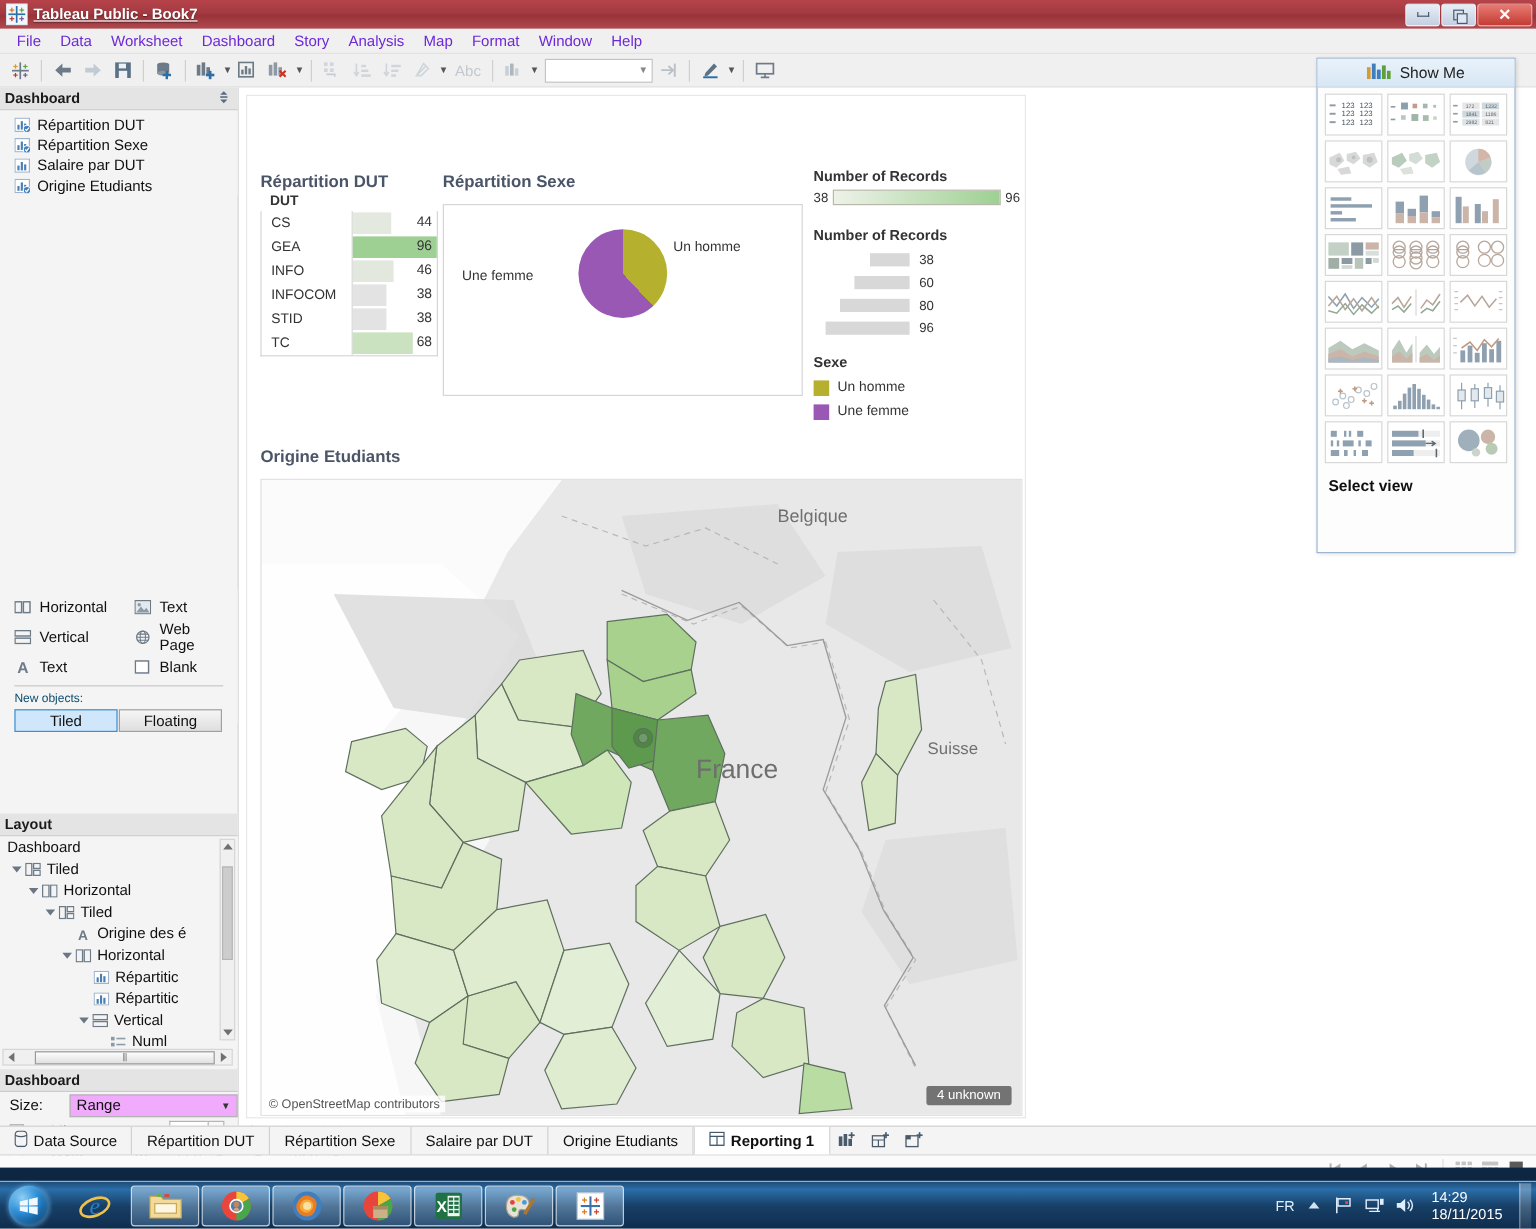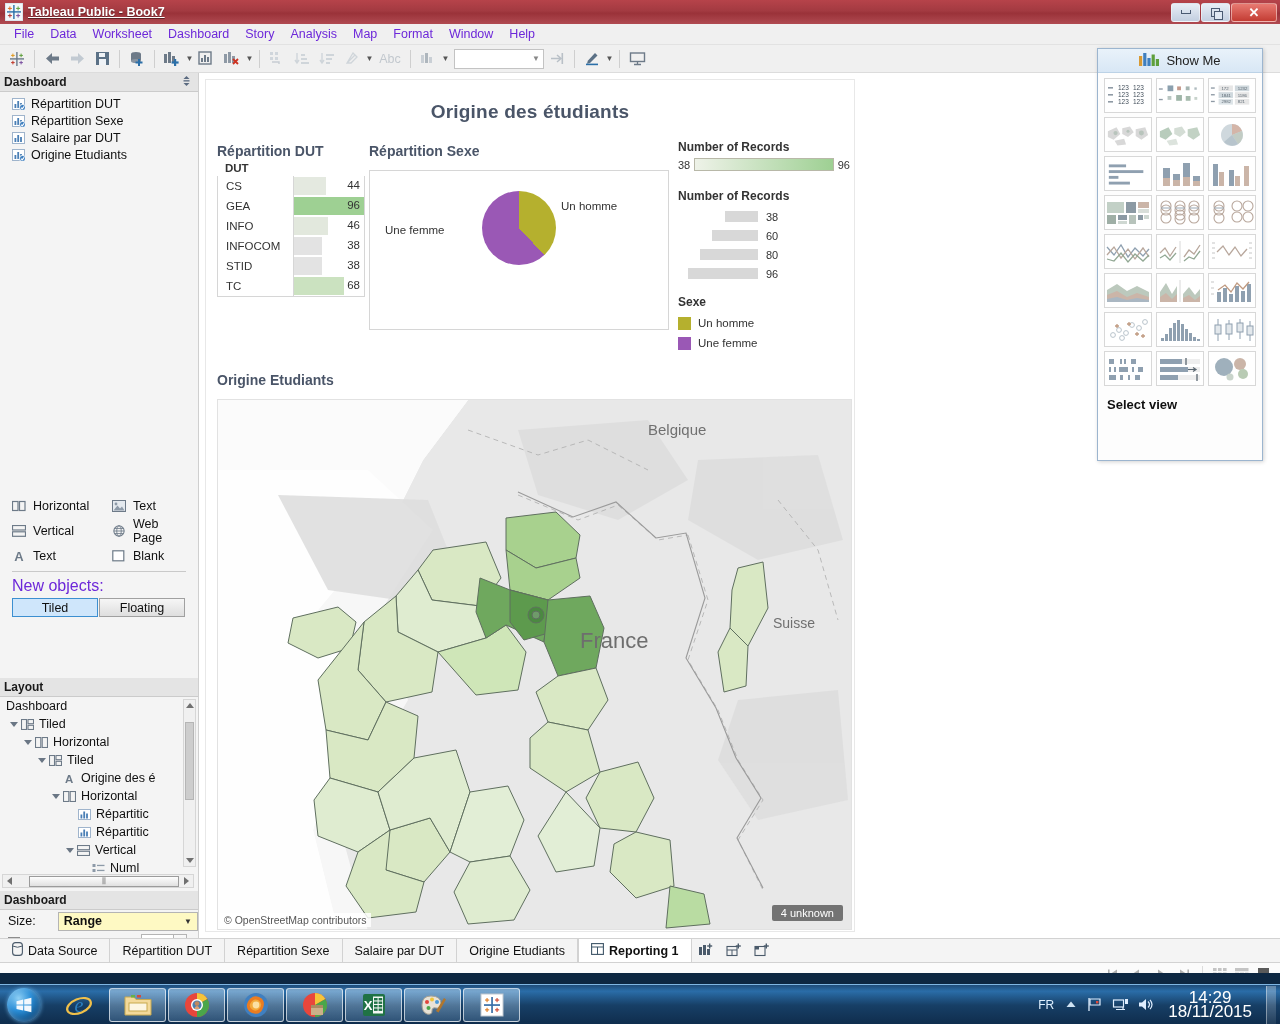--- a/index.html
+++ b/index.html
@@ -100,21 +100,21 @@
 
   
   #objects {
     position:absolute; left:0; top:418px; width:198px; height:112px;
     background:#f4f4f4; padding:8px 10px 0 12px;
   }
   .obj-grid { display:grid; grid-template-columns:100px 1fr; row-gap:4px; }
   .obj-item { display:flex; align-items:center; gap:7px; font-size:12.5px; color:#101010; }
   .obj-ico { width:14px; height:13px; flex:0 0 auto; position:relative; }
   .divider-h { height:1px; background:#c9c9c9; margin:8px 2px 5px 0; }
-  .newobj-label { font-size:16px; color:#6d28d9; margin-bottom:3px;}
+  .newobj-label { font-size:10px; color:#0c4a6e; margin-bottom:3px;}
   .seg-row { display:flex; gap:1px; }
   .seg-btn {
     width:86px; height:19px; display:flex; align-items:center; justify-content:center;
     font-size:12.5px; border:1px solid #a0a0a0; background:linear-gradient(180deg,#f6f6f6,#dedede);
     color:#101010;
   }
   .seg-btn.active {
     background:#cfe6fb; border:1px solid #3c8fd0; color:#101010;
   }
 
@@ -148,22 +148,22 @@
     background:linear-gradient(180deg,#fdfdfd,#e0e0e0); border:1px solid #9b9b9b;
     display:flex;align-items:center;justify-content:center; color:#777; font-size:9px;}
   .h-scroll .ar.l { position:absolute; left:4px; width:0;height:0;border-top:4px solid transparent;border-bottom:4px solid transparent;border-right:5px solid #707070;}
   .h-scroll .ar.r { position:absolute; right:4px; width:0;height:0;border-top:4px solid transparent;border-bottom:4px solid transparent;border-left:5px solid #707070;}
 
   
   #sizepanel { position:absolute; left:0; top:818px; width:198px; height:120px; background:#f4f4f4; }
   .sz-row { display:flex; align-items:center; height:22px; padding-left:8px; gap:22px; font-size:12.5px; color:#101010; }
   .sz-label { width:30px; }
   .sel {
-    width:166px; height:19px; border:1px solid #b4b4b4; background:#fef9c3;
-    display:flex; align-items:center; padding-left:5px; font-size:12.5px; position:relative;font-weight:bold;
+    width:166px; height:19px; border:1px solid #b4b4b4; background:#f0abfc;
+    display:flex; align-items:center; padding-left:5px; font-size:12.5px; position:relative;
   }
   .sel .cc { position:absolute; right:5px; color:#333; font-size:8px; }
   .cb { width:12px; height:12px; border:1px solid #8c8c8c; background:#fff; position:relative; flex:0 0 auto; }
   .cb.checked:after {
     content:""; position:absolute; left:2px; top:1px; width:4px; height:7px;
     border-right:2px solid #30506e; border-bottom:2px solid #30506e; transform:rotate(40deg);
   }
   .spin { display:flex; align-items:center; }
   .spin input {
     width:32px; height:18px; border:1px solid #b4b4b4; border-right:none; background:#fff;
@@ -292,21 +292,21 @@
   }
   .tb-app {
     width:57px; height:34px; margin-left:2px; border:1px solid rgba(255,255,255,.30);
     border-radius:3px; background:linear-gradient(180deg,rgba(255,255,255,.18),rgba(255,255,255,.03));
     display:flex; align-items:center; justify-content:center; flex:0 0 auto; position:relative;
   }
   .tb-app.plain { border-color:transparent; background:transparent; }
   .tb-app.active { background:linear-gradient(180deg,rgba(220,240,255,.45),rgba(140,190,235,.25)); border-color:rgba(255,255,255,.65); }
   #tray { margin-left:auto; display:flex; align-items:center; gap:8px; padding-right:4px; height:40px; }
   #tray .lang { color:#dff0ff; font-size:12px;padding-left:20px; }
-  #tray .clock { color:#fff; font-size:17px; line-height:14px; text-align:center; padding:0 6px; }
+  #tray .clock { color:#fff; font-size:12px; line-height:14px; text-align:left; padding:0 6px; }
   #tray .showdesk { width:10px; height:38px; background:linear-gradient(180deg,rgba(255,255,255,.30),rgba(255,255,255,.08));
      border-left:1px solid rgba(255,255,255,.40); }
   .tray-ico { width:17px; height:17px; display:flex; align-items:center; justify-content:center; }
 
   
   #desktop { position:absolute; left:0; top:973px; width:1280px; height:12px; background:#0d2742;}
 </style>
 </head>
 <body>
 
@@ -797,21 +797,20 @@
     <div class="sz-row">
       <span class="cb"></span>
       <span style="margin-left:2px">Show Title</span>
     </div>
   </div>
 </div>
 
 <div id="canvas">
   <div id="dashboard">
 
-    <div id="dash-title">Origine des étudiants</div>
 
     <div id="bars">
       <div class="vz-title">Répartition DUT</div>
       <div class="hdr">DUT</div>
       <div class="bar-table">
 
         <div class="bar-row">
           <span class="cat">CS</span>
           <span class="barwrap">
             <span class="bar" style="width:45.8%;background:#e4e9e0"></span>

